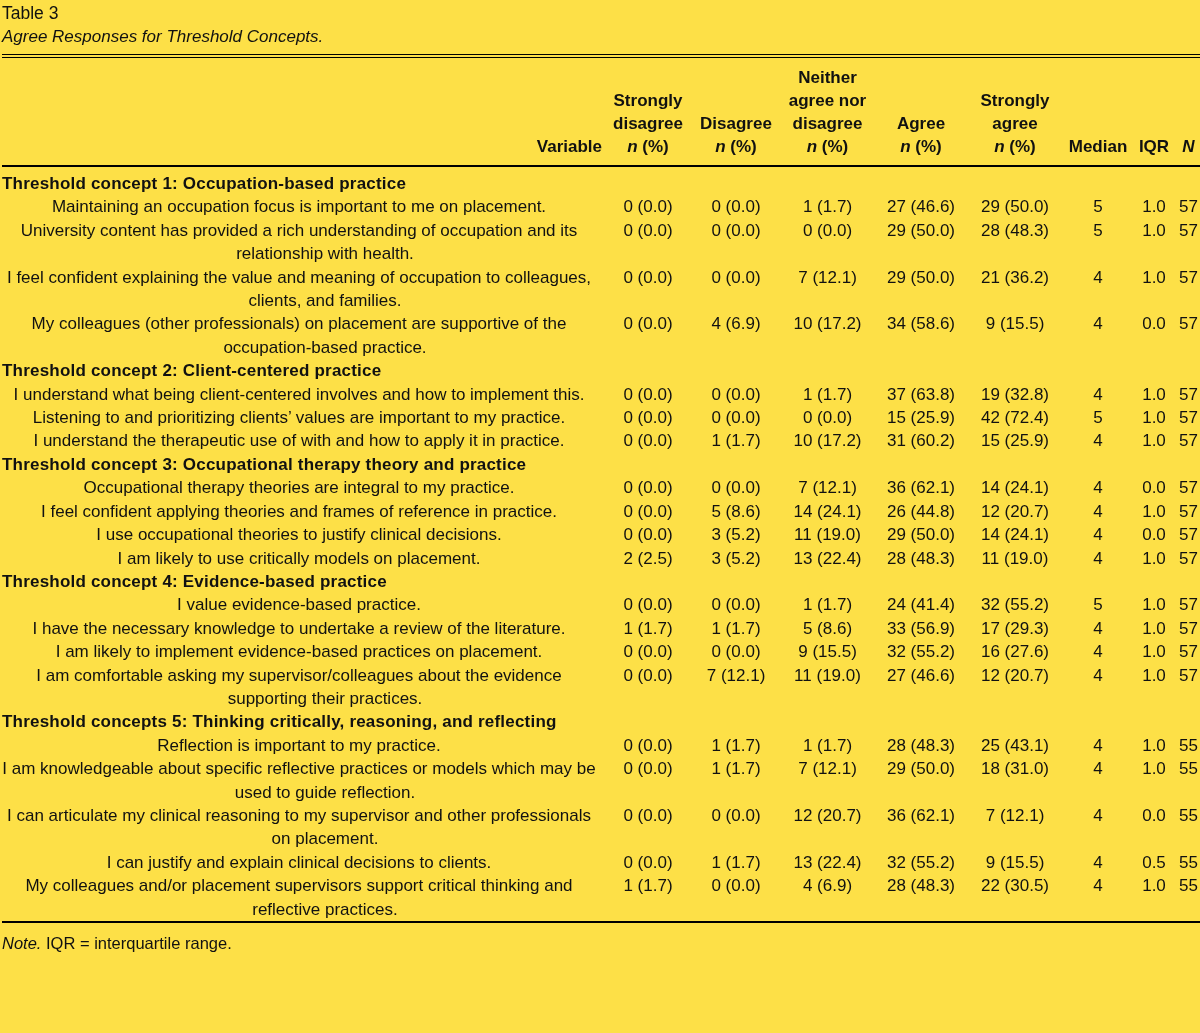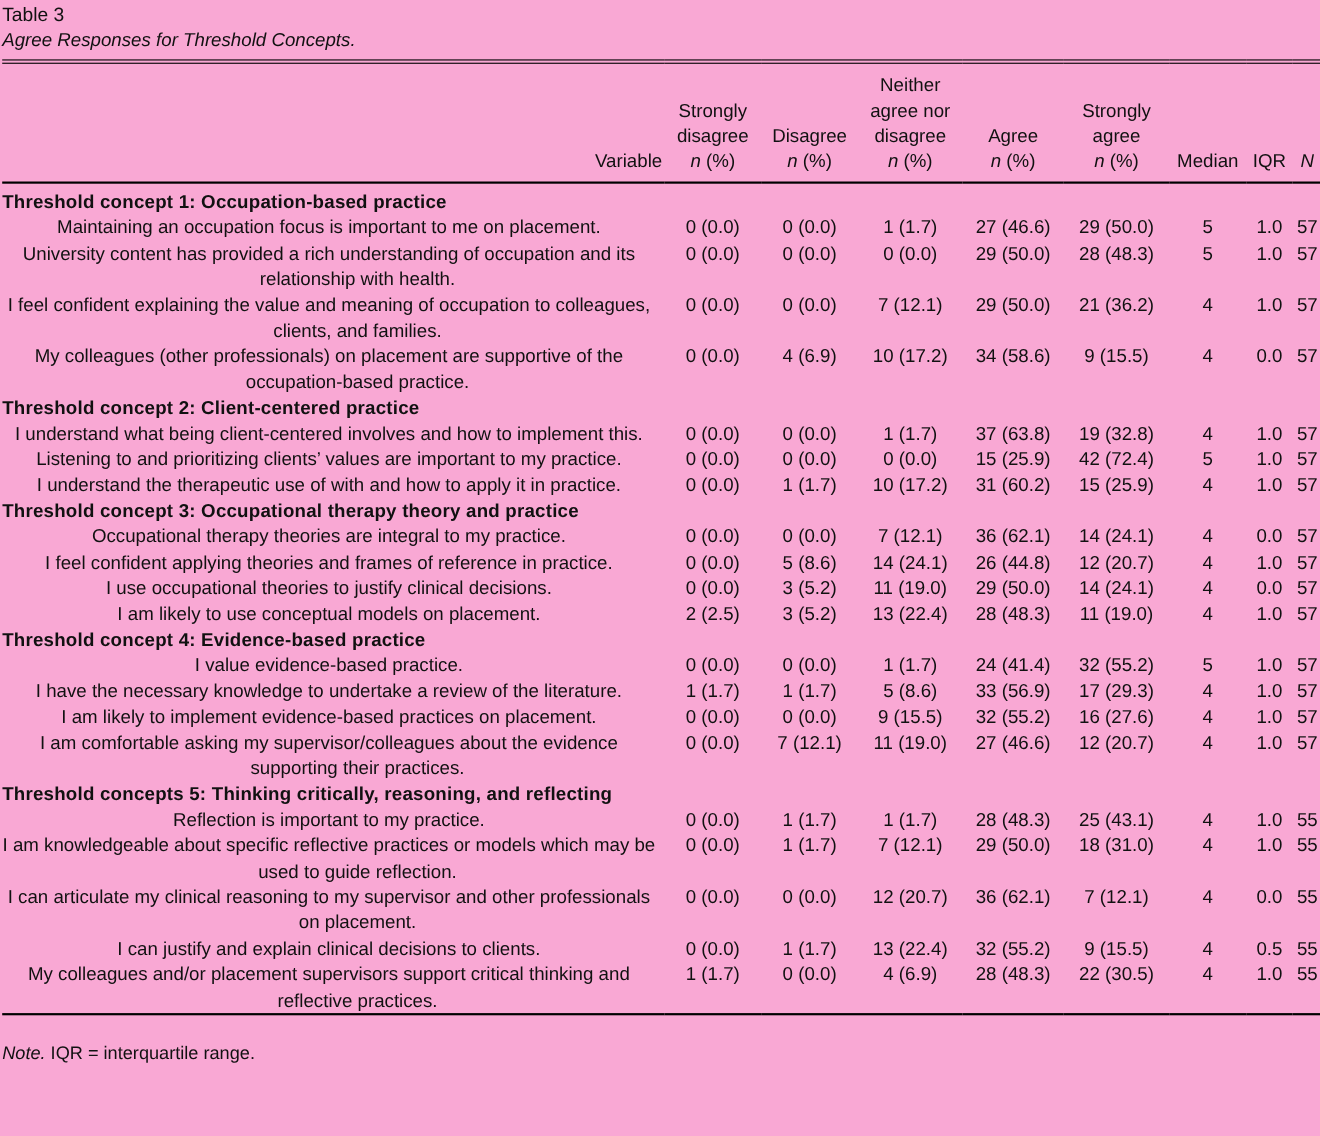--- a/index.html
+++ b/index.html
@@ -1,40 +1,40 @@
 <!DOCTYPE html>
 <html><head>
 <meta charset="utf-8">
 <style>
   * { margin: 0; padding: 0; box-sizing: border-box; }
   html, body { background: #ffffff; }
   .page {
     width: 1200px;
     height: 1033px;
-    background: #f9a8d4;
+    background: #fde047;
     color: #111111;
     font-family: "Liberation Sans", sans-serif;
     font-size: 17px;
     line-height: 23px;
     padding: 2px 12px 0 2px;
     overflow: hidden;
   }
   .title-block { margin-bottom: 6px; }
   .title-label { font-size: 17.5px; }
   .title-caption { font-style: italic; font-size: 17px; }
 
   table.likert {
     width: 1196px;
     border-collapse: collapse;
     table-layout: fixed;
     border-top: 4px double #000;
     border-bottom: 2px solid #000;
   }
   thead th {
-    font-weight: normal;
+    font-weight: bold;
     vertical-align: bottom;
     text-align: center;
     padding: 8px 2px 7px 2px;
     border-bottom: 2px solid #000;
     line-height: 23px;
     margin-top: 12px;
   }
   thead th.var-h { text-align: right; padding-left: 0; }
   .n-sub { display: block; }
   .it { font-style: italic; }
@@ -54,21 +54,21 @@
     font-weight: bold;
     text-align: left;
     padding-left: 54px;
     text-indent: -54px;
     letter-spacing: 0.2px;
   }
   tbody td.val { text-align: center; white-space: nowrap; }
   tbody tr:first-child td { padding-top: 5px; }
 
   .note {
-    margin-top: 24px;
+    margin-top: 9px;
     font-size: 16.5px;
   }
 </style>
 </head>
 <body>
 
 <div class="page">
 
   <div class="title-block">
     <div class="title-label">Table 3</div>
@@ -237,21 +237,21 @@
           <td class="val">0 (0.0)</td>
           <td class="val">3 (5.2)</td>
           <td class="val">11 (19.0)</td>
           <td class="val">29 (50.0)</td>
           <td class="val">14 (24.1)</td>
           <td class="val">4</td>
           <td class="val">0.0</td>
           <td class="val">57</td>
         </tr>
         <tr>
-          <td class="var">I am likely to use conceptual models on placement.</td>
+          <td class="var">I am likely to use critically models on placement.</td>
           <td class="val">2 (2.5)</td>
           <td class="val">3 (5.2)</td>
           <td class="val">13 (22.4)</td>
           <td class="val">28 (48.3)</td>
           <td class="val">11 (19.0)</td>
           <td class="val">4</td>
           <td class="val">1.0</td>
           <td class="val">57</td>
         </tr>
         <tr>

